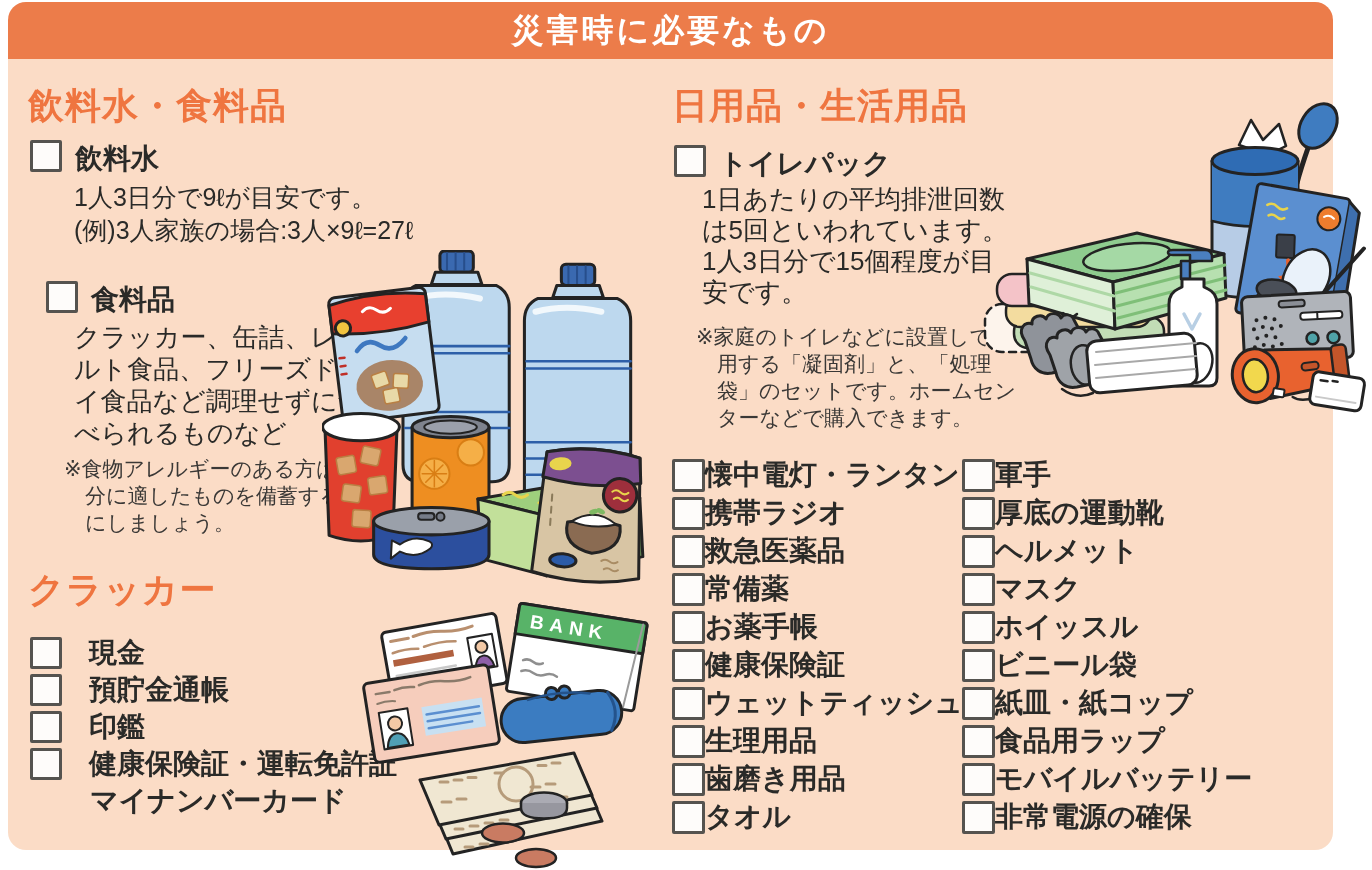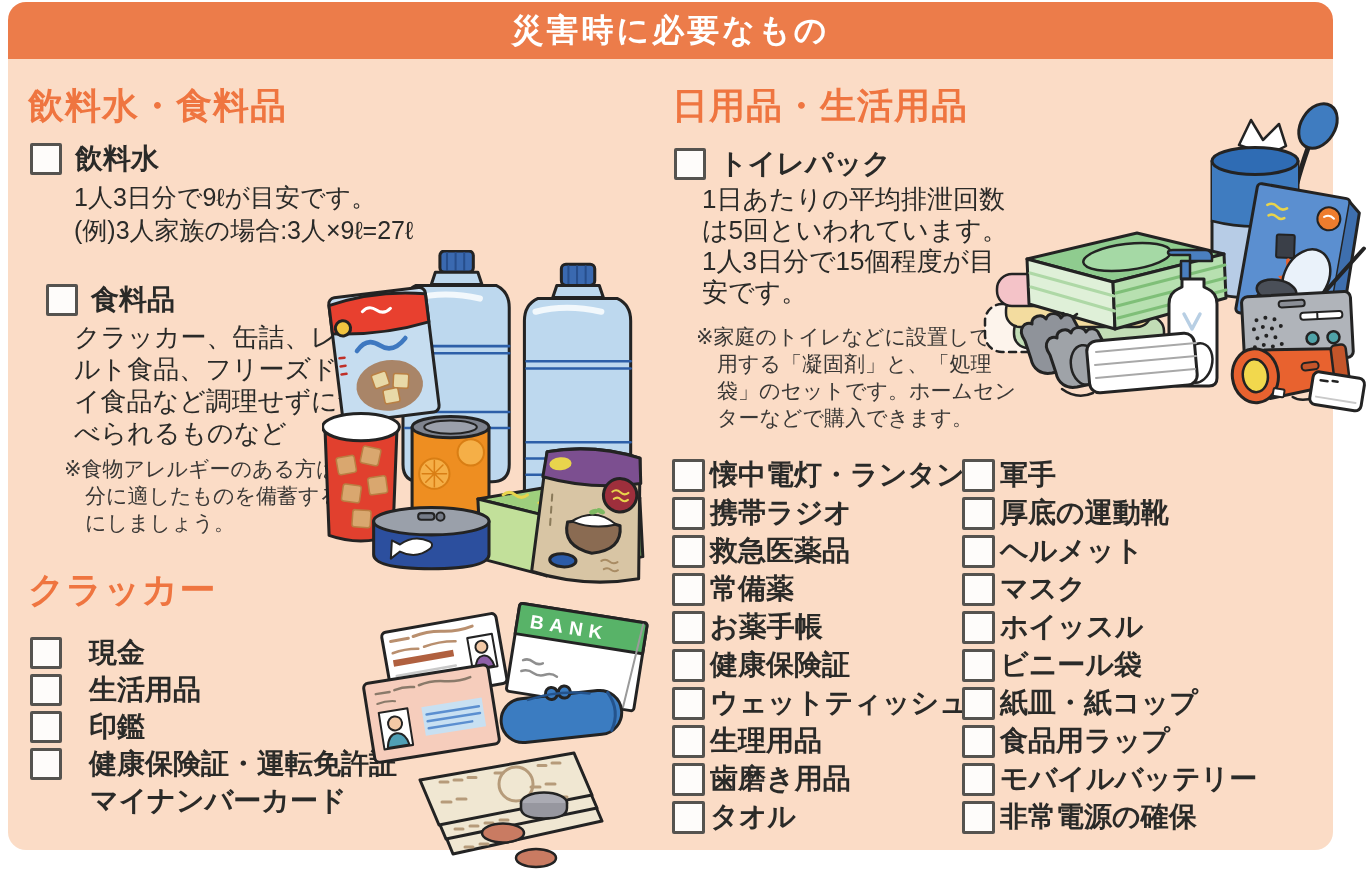--- a/index.html
+++ b/index.html
@@ -4,31 +4,31 @@
 <style>
   html,body{margin:0;padding:0;background:#ffffff;}
   #canvas{position:relative;width:1372px;height:870px;background:#ffffff;overflow:hidden;
           font-family:"Liberation Sans","DejaVu Sans",sans-serif;color:#2a2a28;}
   .header-bar{position:absolute;left:8px;top:2px;width:1325px;height:57px;background:#ec7c4a;
           border-radius:18px 18px 0 0;display:flex;align-items:center;justify-content:center;}
   .header-title{font-size:32px;font-weight:800;color:#ffffff;letter-spacing:3px;}
   .panel{position:absolute;left:8px;top:59px;width:1325px;height:791px;background:#fbdcc6;
           border-radius:0 0 18px 18px;}
   .sec-h{position:absolute;font-size:36px;font-weight:800;color:#ef7540;letter-spacing:1px;white-space:nowrap;}
-  .chk-row{position:absolute;display:flex;align-items:center;gap:13px;white-space:nowrap;font-family:Liberation Serif, serif;}
+  .chk-row{position:absolute;display:flex;align-items:flex-start;gap:13px;white-space:nowrap;font-family:Liberation Serif, serif;}
   .box{width:26px;height:26px;border:3px solid #55534f;background:#fefcfa;flex:0 0 auto;border-radius:2px;}
   .lbl{font-size:28px;font-weight:800;}
   .desc{position:absolute;font-size:26px;line-height:32px;}
   .desc-line{position:absolute;font-size:25px;white-space:nowrap;}
   .note{position:absolute;font-size:21px;line-height:27px;color:#3a3836;padding-left:21px;text-indent:-21px;}
   .v-list{position:absolute;display:flex;flex-direction:column;}
   .v-row{display:flex;align-items:center;gap:27px;height:37px;white-space:nowrap;}
   .v-extra{margin-left:40px;font-size:28px;font-weight:800;height:37px;display:flex;align-items:center;white-space:nowrap;}
   .check-col{position:absolute;display:flex;flex-direction:column;}
-  .dg-row{display:flex;align-items:center;gap:5px;height:38px;white-space:nowrap;}
+  .dg-row{display:flex;align-items:center;height:38px;white-space:nowrap;}
   .dg-box{width:27px;height:27px;border:3px solid #55534f;background:#fefcfa;flex:0 0 auto;border-radius:2px;}
   .dg-lbl{font-size:28px;font-weight:800;}
   .illus{position:absolute;}
   .illus svg{display:block;}
 </style>
 </head>
 <body>
 
 <div id="canvas">
 
@@ -58,21 +58,21 @@
 
   <div class="v-list" style="left:30px;top:634px;">
 
       <div class="v-row">
         <span class="box"></span>
         <span class="lbl">現金</span>
       </div>
 
       <div class="v-row">
         <span class="box"></span>
-        <span class="lbl">生活用品</span>
+        <span class="lbl">預貯金通帳</span>
       </div>
 
       <div class="v-row">
         <span class="box"></span>
         <span class="lbl">印鑑</span>
       </div>
 
       <div class="v-row">
         <span class="box"></span>
         <span class="lbl">健康保険証・運転免許証</span>

